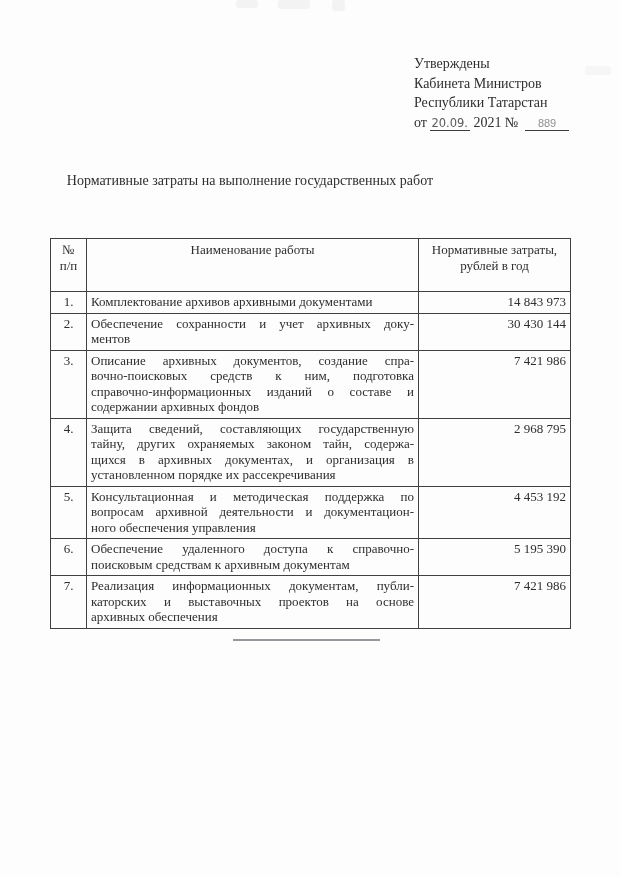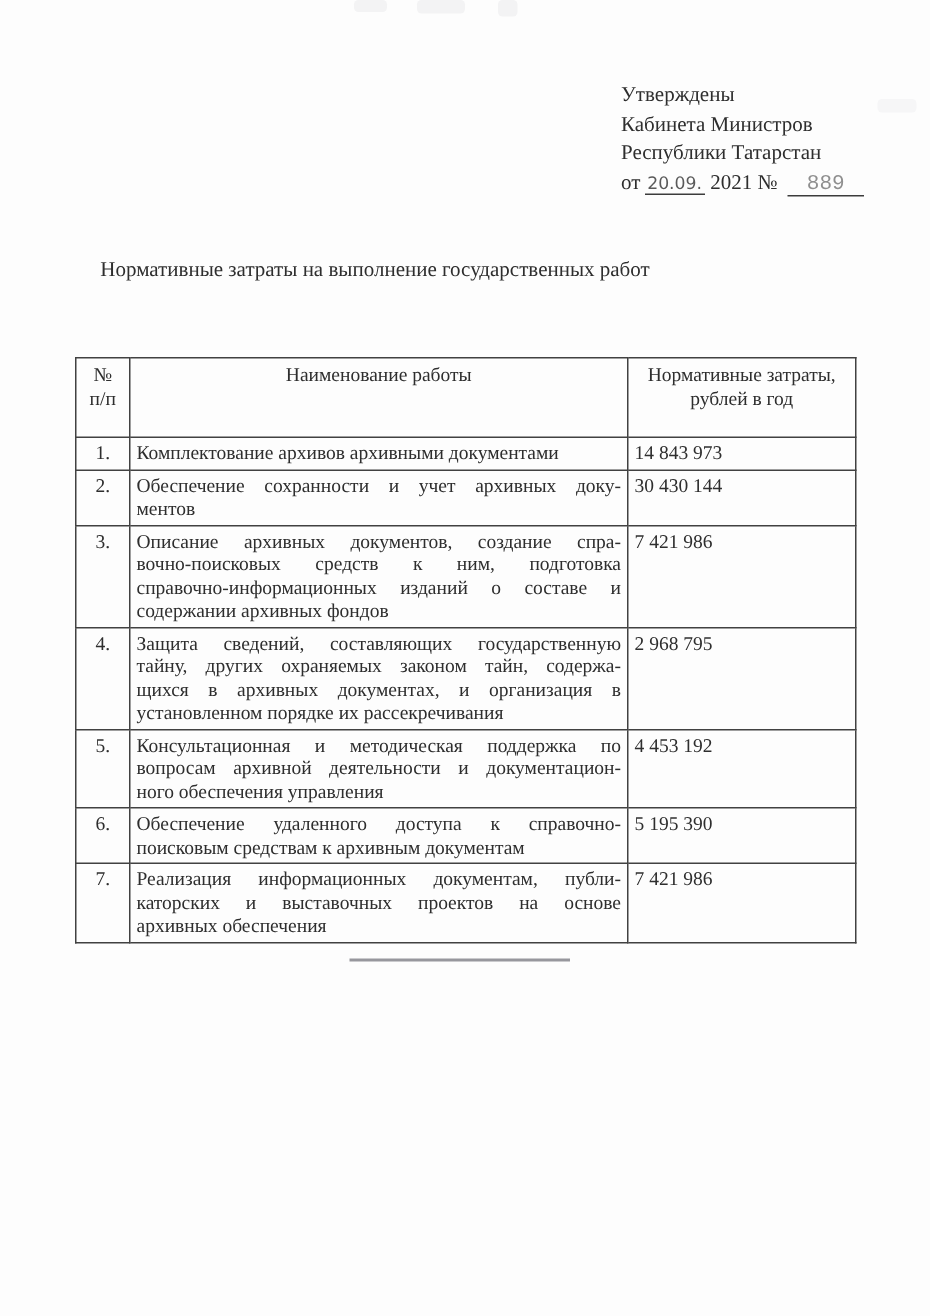--- a/index.html
+++ b/index.html
@@ -42,22 +42,22 @@
     display: inline-block;
     font-family: "DejaVu Sans", sans-serif;
     font-size: 11.5px;
     color: #5a5a5a;
     border-bottom: 1.2px solid #3c3c3c;
     padding: 0 2px 0 1px;
     line-height: 14px;
   }
   .u-num {
     display: inline-block;
-    font-family: Liberation Mono, monospace;
-    font-size: 14px;
+    font-family: Liberation Sans, sans-serif;
+    font-size: 11px;
     color: #8f8f8f;
     border-bottom: 1.2px solid #3c3c3c;
     padding: 0 13px;
     line-height: 14px;
     margin-left: 3px;
   }
 
   .doc-title {
     position: absolute;
     left: 0;
@@ -84,21 +84,21 @@
   table.costs th, table.costs td {
     border: 1.5px solid #414141;
     vertical-align: top;
     font-weight: normal;
     padding: 2px 4px 3px 4px;
   }
   table.costs th { text-align: center; padding-top: 3px; }
   tr.head-row th { height: 46px; }
   td.cell-num { text-align: center; }
   td.cell-name { padding-left: 6px; padding-right: 5px; margin-left: 48px; }
-  td.cell-val { text-align: left; }
+  td.cell-val { text-align: right; }
   .tline {
     text-align: justify;
     text-align-last: justify;
   }
   .tline:last-child { text-align-last: left; }
 
   .divider {
     position: absolute;
     left: 233px;
     top: 639px;

